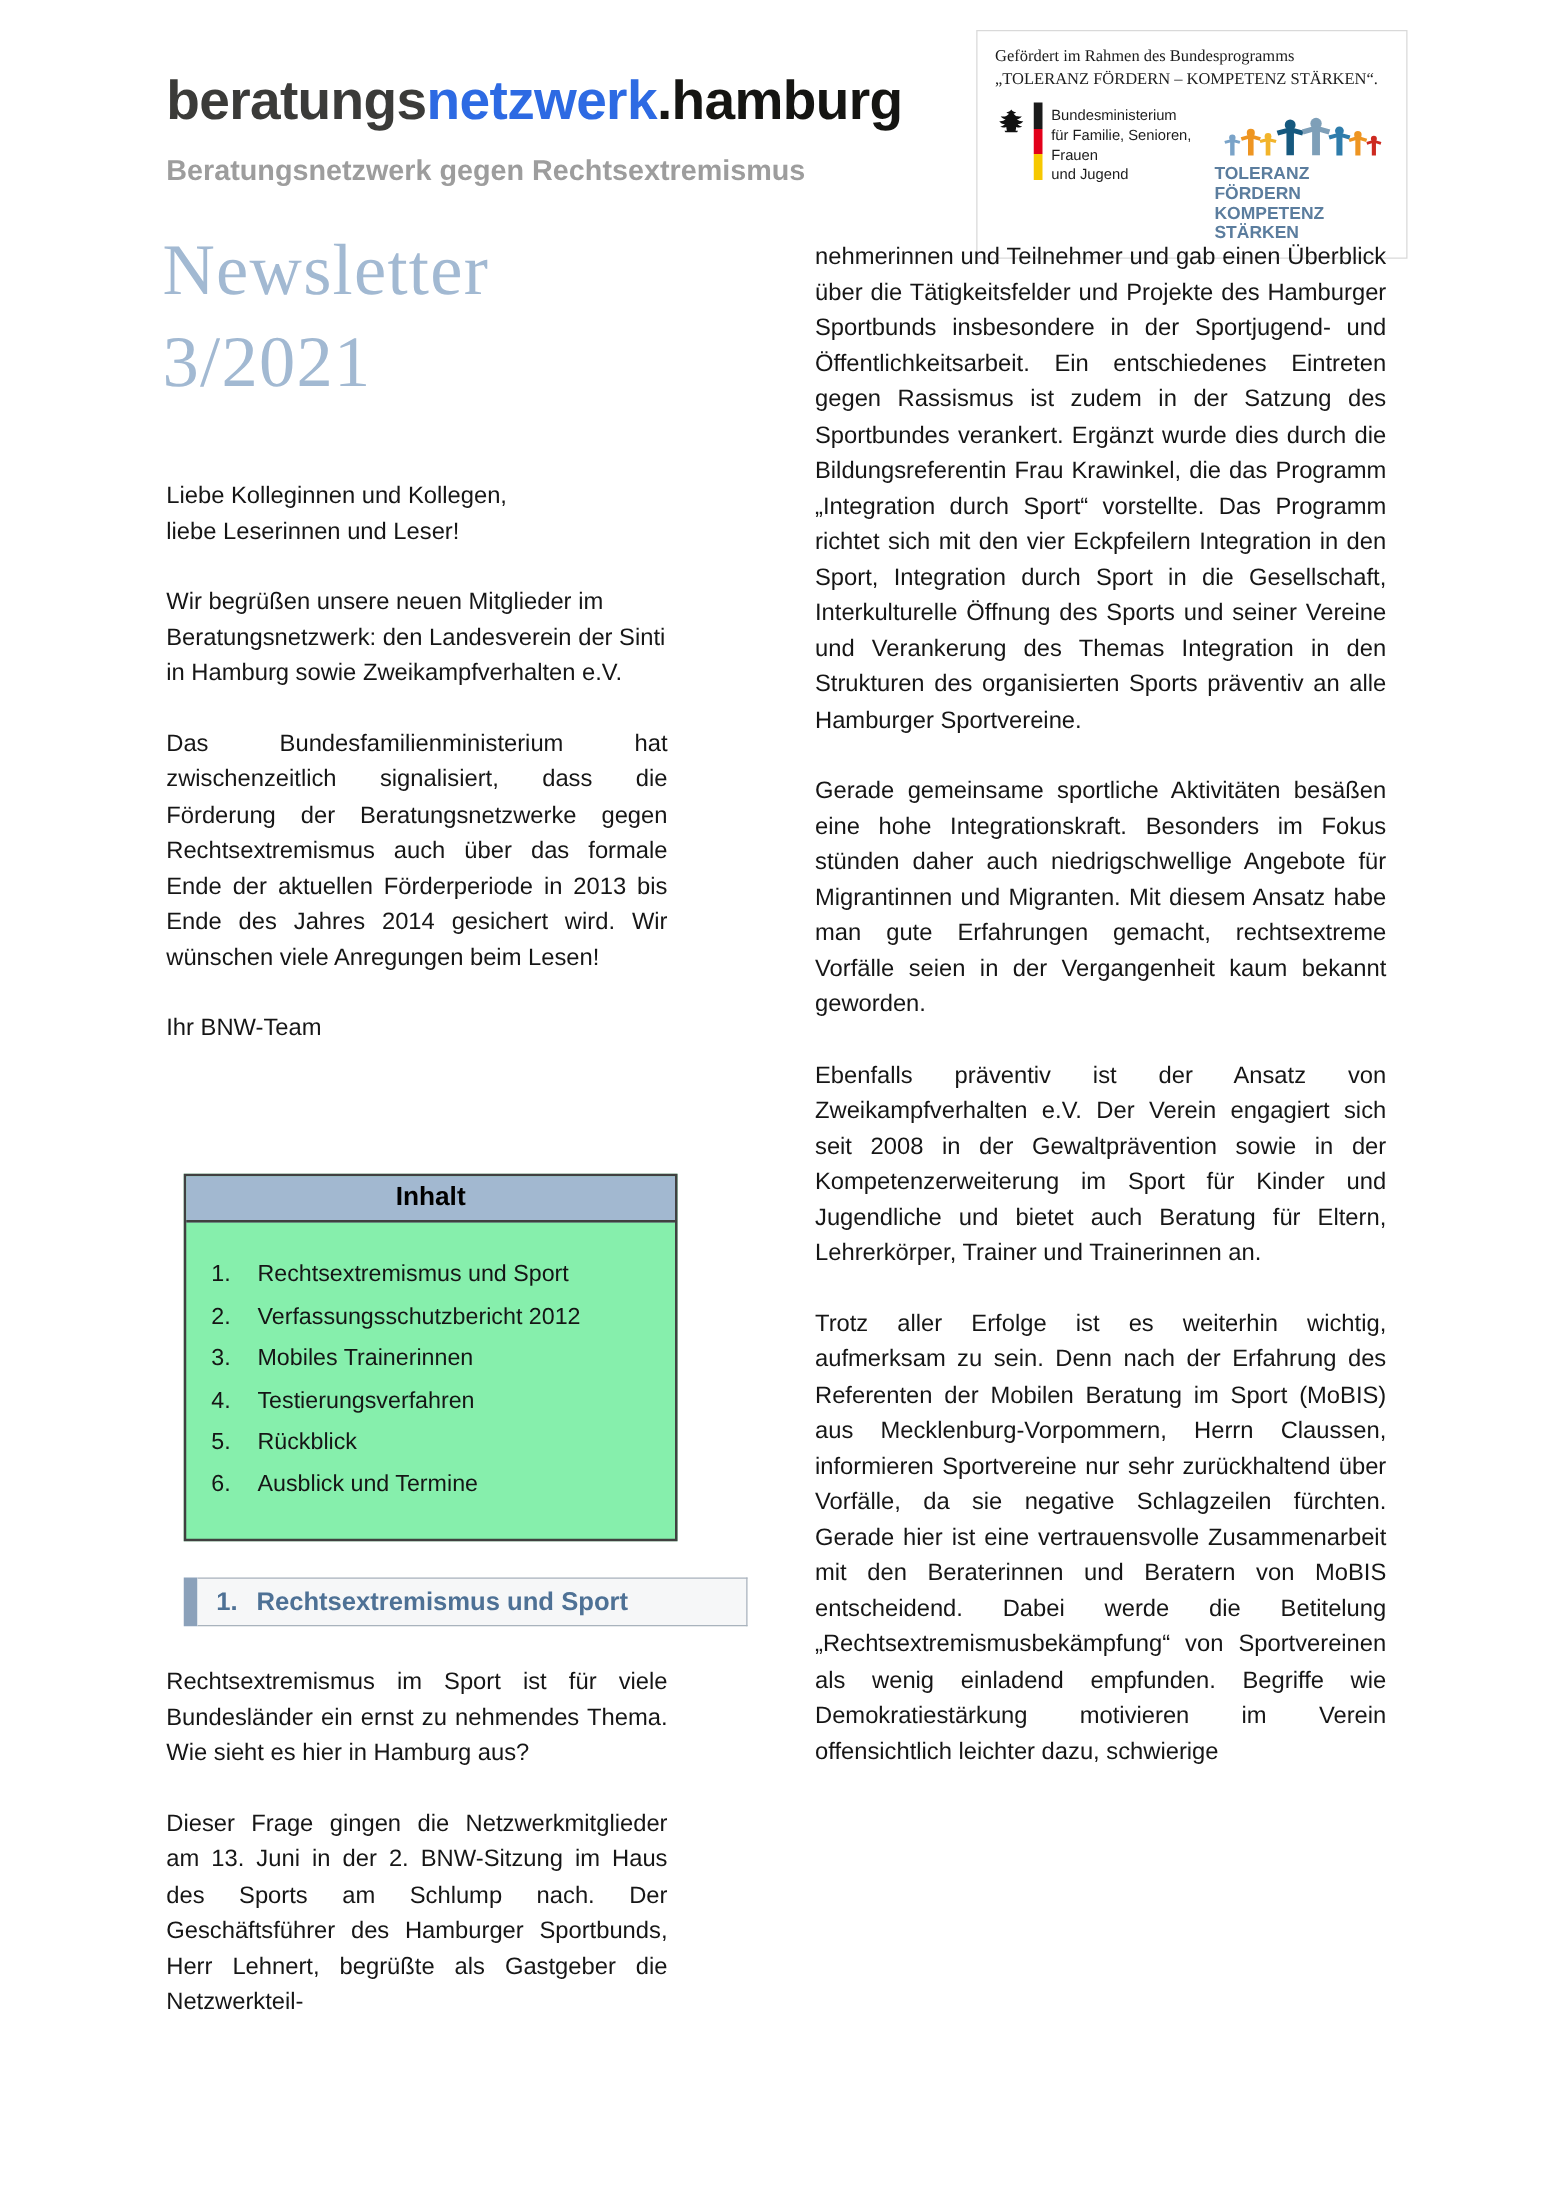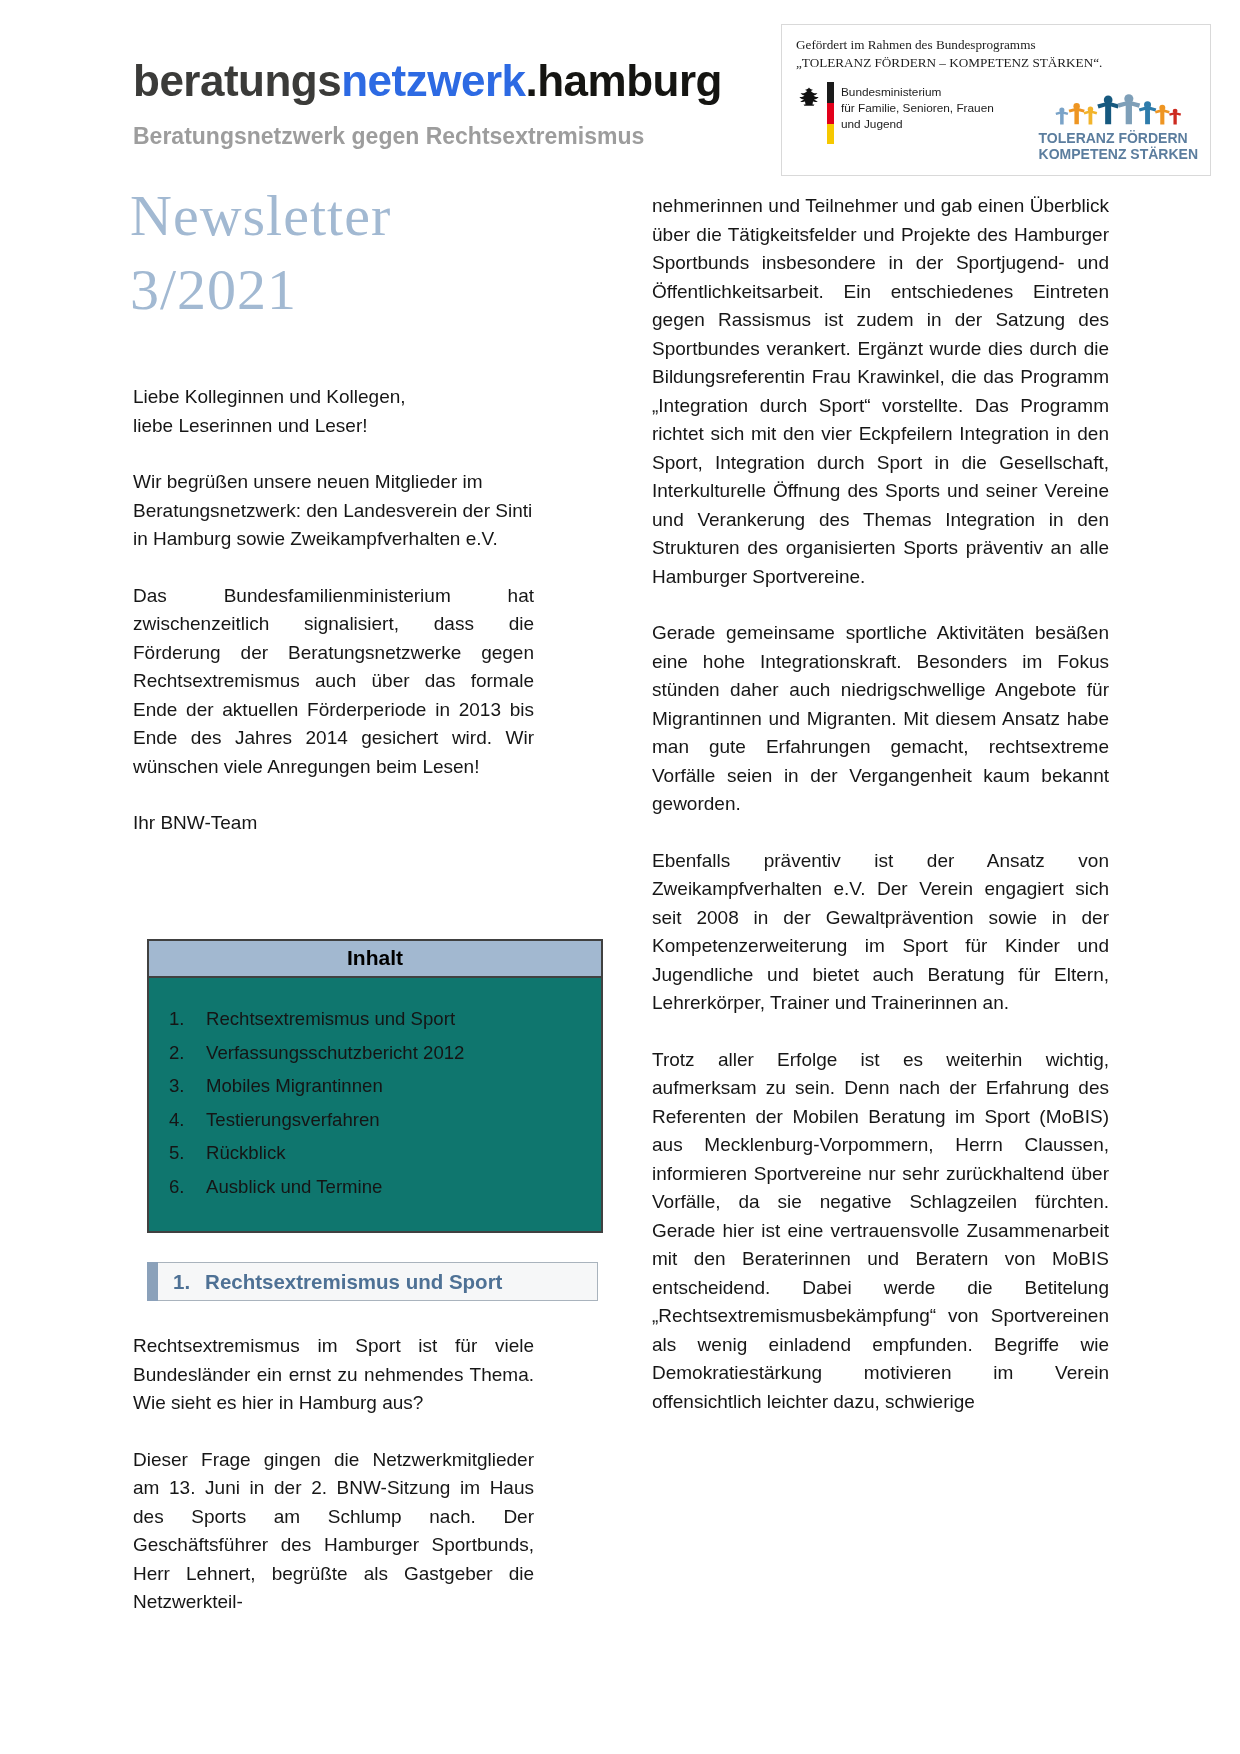--- a/index.html
+++ b/index.html
@@ -12,21 +12,21 @@
   
   .brand { position:absolute; left:133px; top:58px; }
   .brand-title { font-size:44px; font-weight:bold; letter-spacing:-0.5px; line-height:1.05; white-space:nowrap; }
   .brand-title .p1 { color:#3b3b39; }
   .brand-title .p2 { color:#2d6ae3; }
   .brand-title .p3 { color:#151512; }
   .brand-sub { margin-top:19px; font-size:23px; font-weight:bold; color:#9d9d9d; }
 
   
   .funding-box {
-    position:absolute; left:781px; top:24px; width:430px; box-sizing:border-box;
+    position:absolute; left:781px; top:24px; width:345px; box-sizing:border-box;
     border:1px solid #d9d9d9; background:#ffffff; padding:11px 12px 12px 14px;
   }
   .funding-text { font-family:"Liberation Serif", serif; font-size:13.2px; line-height:1.34; color:#1c1c1c; }
   .funding-text span { display:block; }
   .logos-row { display:flex; align-items:flex-start; margin-top:11px; }
   .ministry { display:flex; align-items:flex-start; }
   .eagle svg { width:26px; height:24px; display:block; margin-top:3px; margin-right:5px; }
   .flag { width:7px; height:62px; flex:none;
     background:linear-gradient(to bottom,#1b1b1b 0 34%,#e2001a 34% 67%,#f6c800 67% 100%); }
   .ministry-name { font-size:11.8px; line-height:1.32; color:#1c1c1c; padding-top:3px; margin-left:7px; }
@@ -46,22 +46,22 @@
 
   
   .col-left  { position:absolute; left:133px; top:383px;  width:401px; }
   .col-right { position:absolute; left:652px; top:192px;  width:457px; }
   .col-left-bottom { position:absolute; left:133px; top:1332px; width:401px; }
   .para { margin:0 0 28px 0; font-size:19px; line-height:28.5px; color:#161616; }
   .justify { text-align:justify; }
   .pre { white-space:pre-line; }
 
   
-  .toc { position:absolute; left:147px; top:939px; width:456px; box-sizing:border-box;
-         border:2px solid #404040; background:#0f766e; }
+  .toc { position:absolute; left:147px; top:939px; width:395px; box-sizing:border-box;
+         border:2px solid #404040; background:#86efac; }
   .toc-header { background:#a2b8d0; border-bottom:2px solid #404040; text-align:center;
                 font-weight:bold; font-size:21px; color:#000; padding:5px 0 6px; }
   .toc-list { counter-reset:item; list-style:none; margin:0; padding:24px 12px 28px 57px; }
   .toc-list li { counter-increment:item; font-size:18.6px; line-height:33.5px; color:#151515; }
   .toc-list li::before { content:counter(item) "."; display:inline-block; width:37px; margin-left:-37px; }
 
   
   .section-bar { position:absolute; left:147px; top:1262px; width:451px; height:39px;
                  display:flex; box-sizing:border-box; }
   .section-accent { width:11px; background:#8ba1ba; flex:none; }
@@ -155,21 +155,21 @@
     <p class="para">Wir begrüßen unsere neuen Mitglieder im Beratungsnetzwerk: den Landesverein der Sinti in Hamburg sowie Zweikampfverhalten e.V.</p>
     <p class="para justify">Das Bundesfamilienministerium hat zwischenzeitlich signalisiert, dass die Förderung der Beratungsnetzwerke gegen Rechtsextremismus auch über das formale Ende der aktuellen Förderperiode in 2013 bis Ende des Jahres 2014 gesichert wird. Wir wünschen viele Anregungen beim Lesen!</p>
     <p class="para">Ihr BNW-Team</p>
   </div>
 
   <div class="toc">
     <div class="toc-header">Inhalt</div>
     <ol class="toc-list">
         <li>Rechtsextremismus und Sport</li>
         <li>Verfassungsschutzbericht 2012</li>
-        <li>Mobiles Migrantinnen</li>
+        <li>Mobiles Trainerinnen</li>
         <li>Testierungsverfahren</li>
         <li>Rückblick</li>
         <li>Ausblick und Termine</li>
       </ol>
   </div>
 
   <div class="section-bar">
     <div class="section-accent"></div>
     <div class="section-body">
       <span class="section-number">1.</span>

